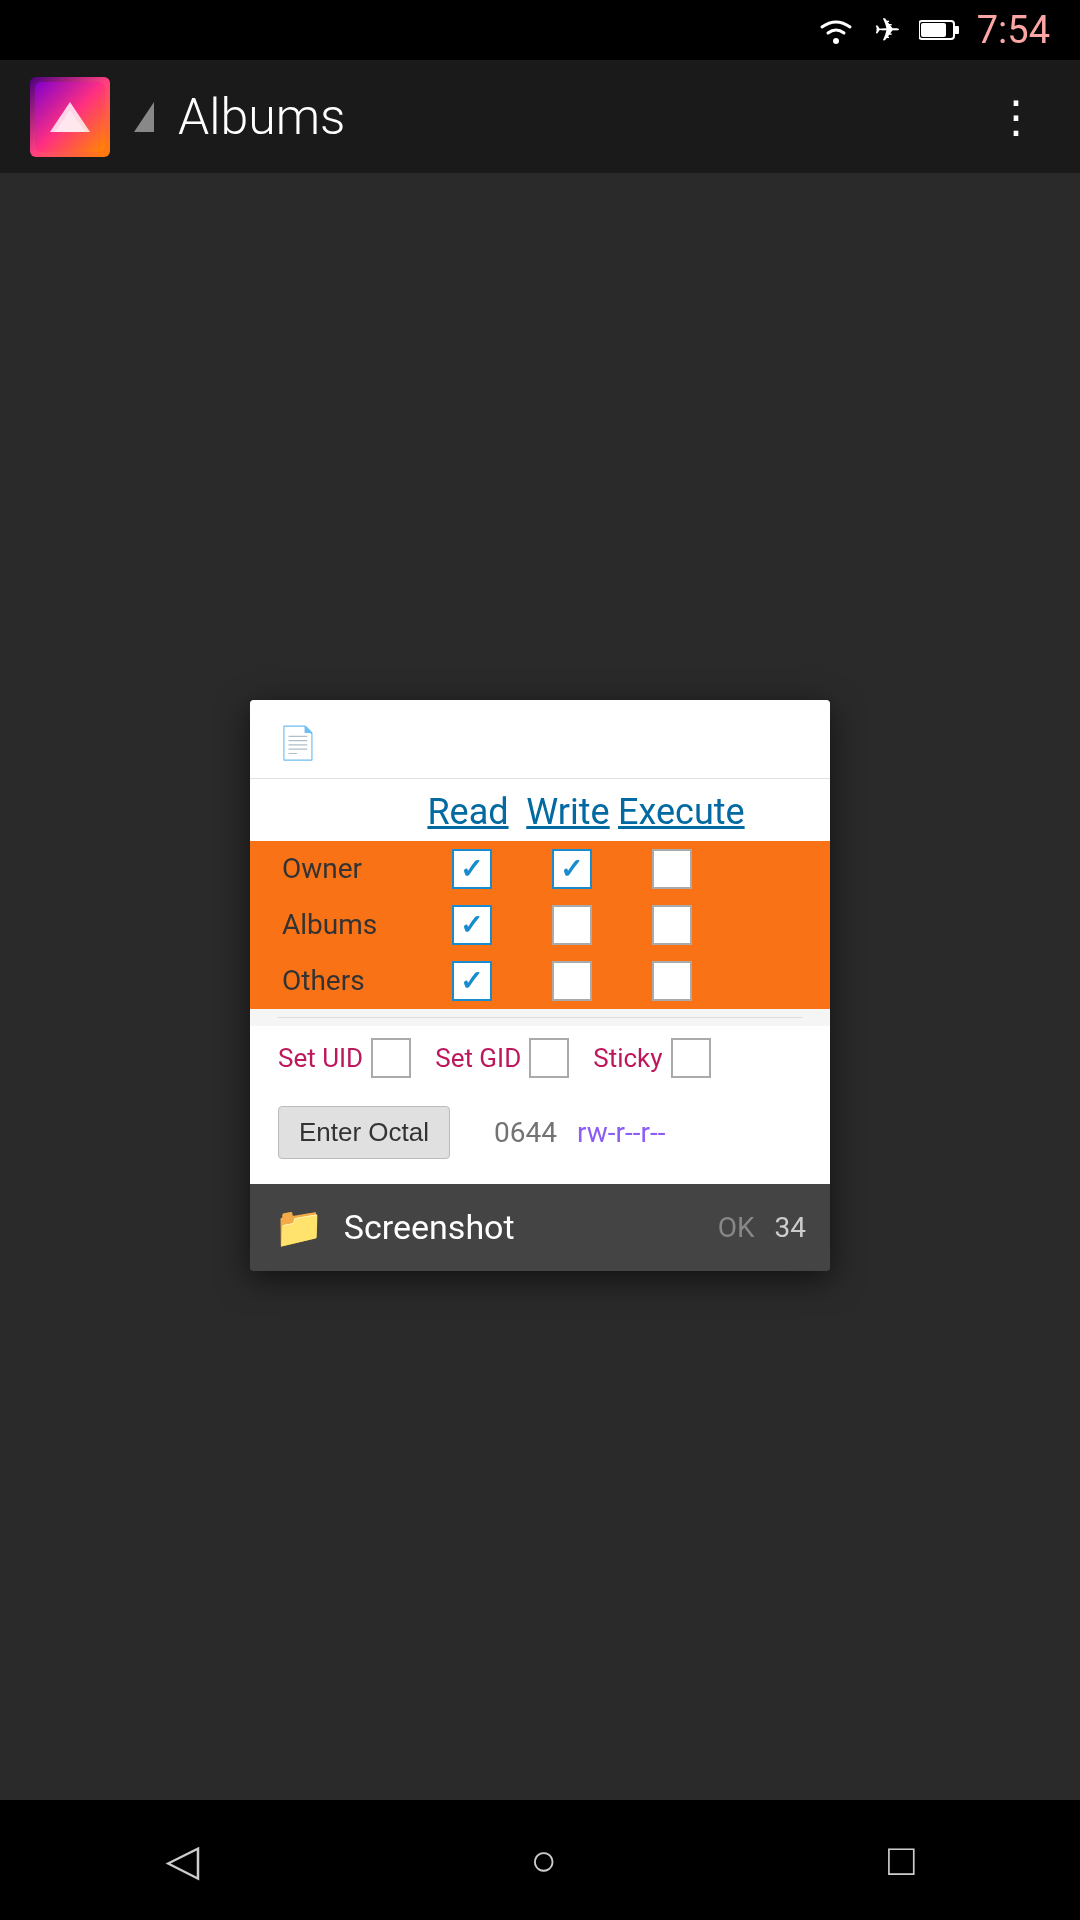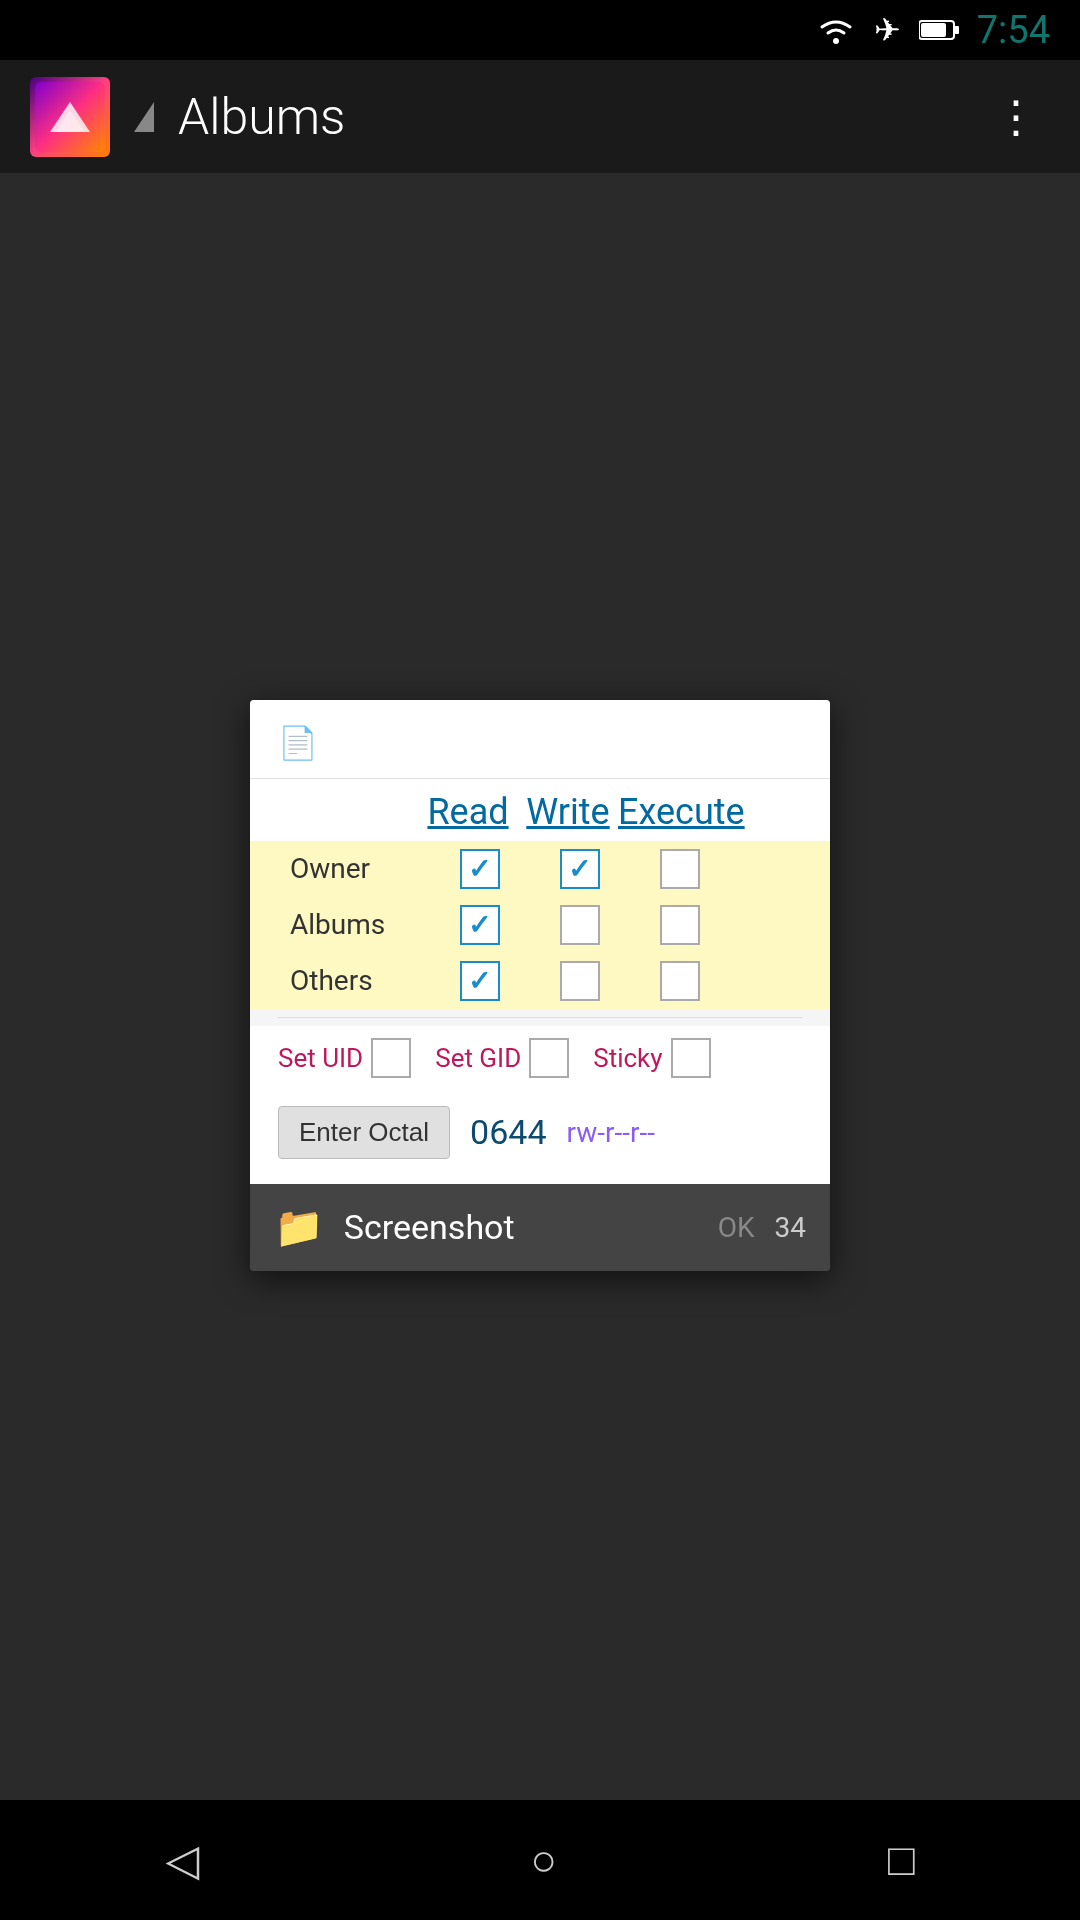--- a/index.html
+++ b/index.html
@@ -24,21 +24,21 @@
       padding: 0 30px;
       gap: 20px;
       z-index: 100;
     }
     .status-icons {
       display: flex;
       align-items: center;
       gap: 18px;
     }
     .status-time {
-      color: #0f766e;
+      color: #fca5a5;
       font-size: 38px;
       font-weight: 400;
     }
 
     
     .app-bar {
       position: absolute;
       top: 60px; left: 0; right: 0;
       height: 113px;
       background: #1a1a1a;
@@ -133,22 +133,22 @@
       font-size: 36px;
       text-align: center;
       text-decoration: underline;
     }
     .perm-header-cell:first-child {
       text-align: left;
     }
     .perm-row {
       display: grid;
       grid-template-columns: 140px 100px 100px 100px;
-      padding: 8px 40px;
-      background: #fef9c3;
+      padding: 8px 32px;
+      background: #f97316;
       align-items: center;
     }
     .perm-label {
       color: #333;
       font-size: 28px;
     }
     .perm-cell {
       display: flex;
       align-items: center;
       justify-content: center;
@@ -210,22 +210,23 @@
     .enter-octal-btn {
       background: #e0e0e0;
       border: 1px solid #bbb;
       border-radius: 4px;
       padding: 10px 20px;
       font-size: 26px;
       color: #333;
       cursor: pointer;
     }
     .octal-value {
-      color: #0c4a6e;
-      font-size: 34px;
+      color: #737373;
+      font-size: 28px;
+      margin-left: 24px;
     }
     .octal-perms {
       color: #8b5cf6;
       font-size: 28px;
     }
 
     
     .folder-row {
       background: #444;
       display: flex;

